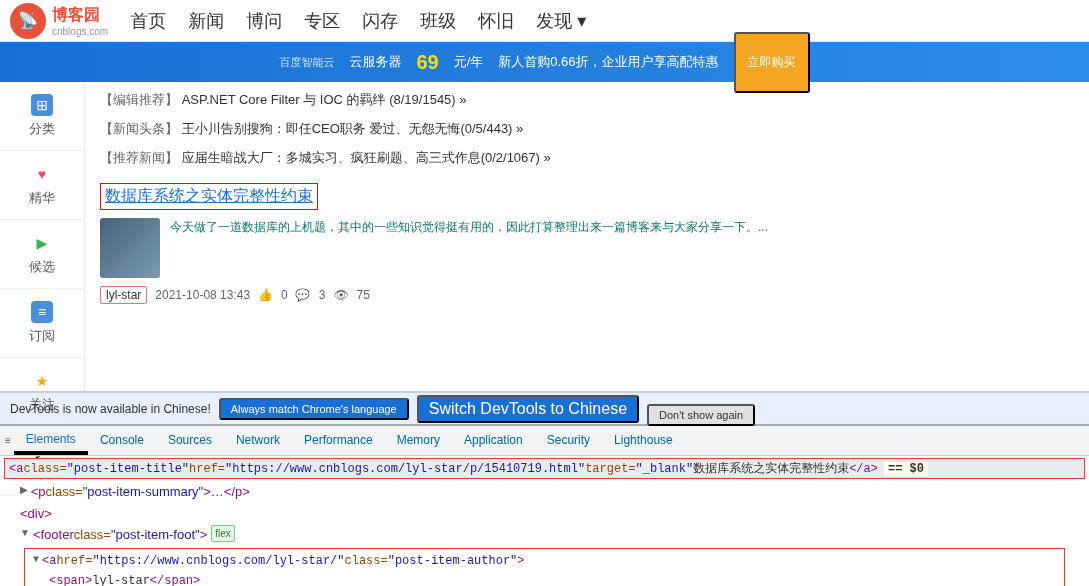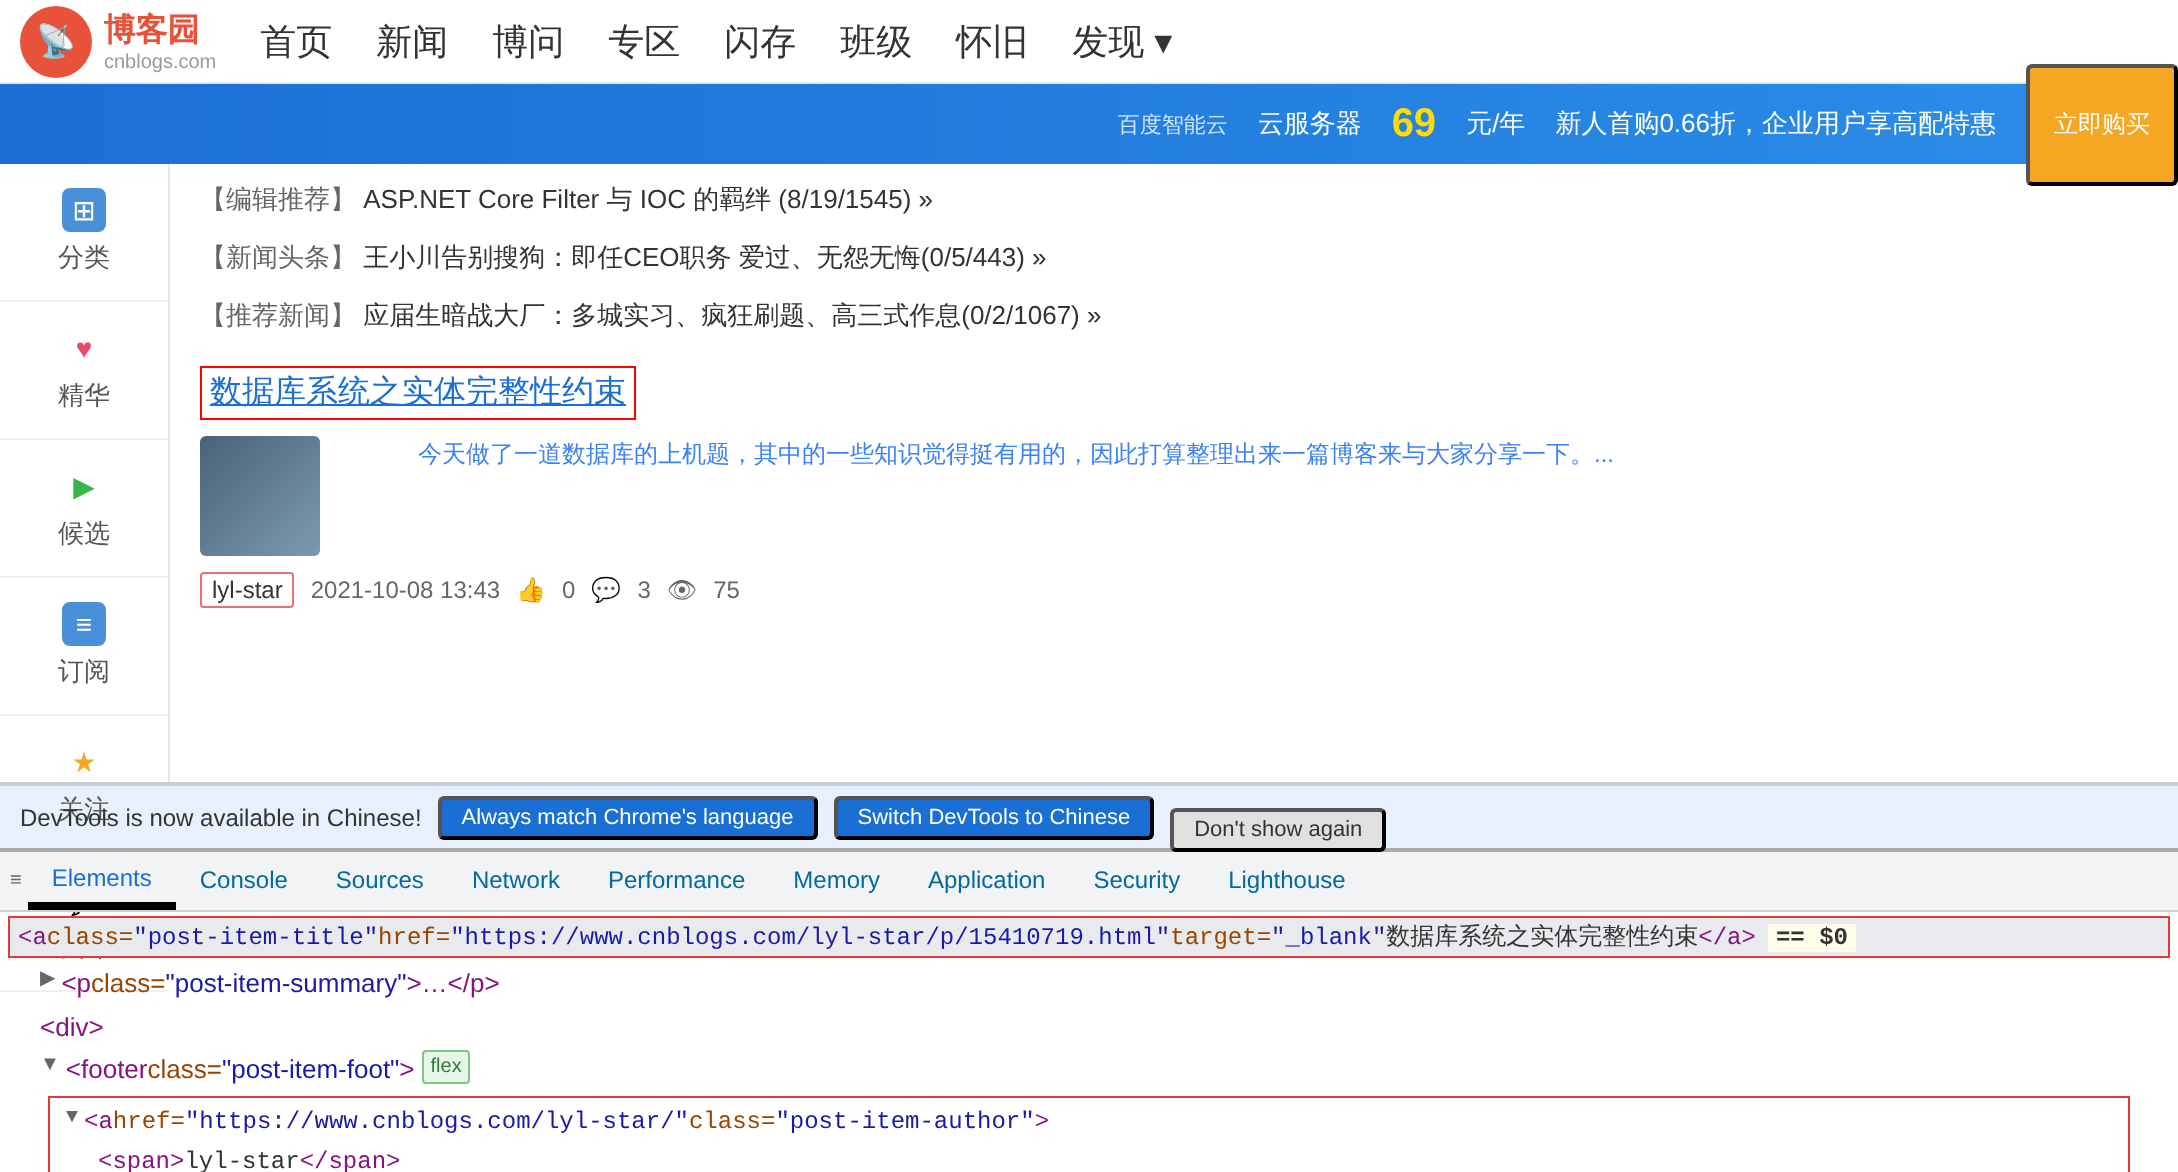--- a/index.html
+++ b/index.html
@@ -12,21 +12,21 @@
     .logo-area { display: flex; align-items: center; margin-right: 20px; }
     .logo-circle { width: 36px; height: 36px; background: #e8523a; border-radius: 50%; display: flex; align-items: center; justify-content: center; margin-right: 6px; }
     .logo-sub { font-size: 10px; color: #999; display: block; }
     .nav-links { display: flex; gap: 18px; flex: 1; }
     .nav-link { color: #333; text-decoration: none; font-size: 18px; cursor: pointer; padding: 4px 2px; }
     .nav-discover { display: flex; align-items: center; gap: 2px; }
 
     
     .ad-banner {
       background: linear-gradient(90deg, #1a6fd4 0%, #2c8de8 100%);
-      height: 40px; display: flex; align-items: center; justify-content: flex-end; gap: 15px; color: white; font-size: 13px;
+      height: 40px; display: flex; align-items: center; justify-content: center; gap: 15px; color: white; font-size: 13px;
     }
     .ad-price { font-size: 20px; font-weight: bold; color: #ffdd00; }
     .ad-btn { background: #f5a623; color: white; padding: 20px 12px; border-radius: 3px; font-size: 12px; cursor: pointer; }
 
     
     .main-area { display: flex; height: 310px; border-bottom: 1px solid #ccc; }
 
     
     .sidebar { width: 85px; border-right: 1px solid #e8e8e8; display: flex; flex-direction: column; }
     .sidebar-item { display: flex; flex-direction: column; align-items: center; padding: 12px 5px; cursor: pointer; font-size: 13px; color: #555; border-bottom: 1px solid #f0f0f0; }
@@ -39,31 +39,31 @@
 
     
     .content { flex: 1; padding: 8px 15px; overflow: hidden; }
     .post-item { margin-bottom: 8px; font-size: 13px; color: #333; line-height: 1.6; }
     .post-item a { color: #333; text-decoration: none; }
     .post-tag { color: #666; }
     .post-featured { margin-top: 15px; }
     .post-featured-title { font-size: 16px; color: #1a6fd4; text-decoration: underline; border: 1px solid red; display: inline-block; padding: 2px 4px; cursor: pointer; }
     .post-thumbnail { width: 60px; height: 60px; background: #8899aa; border-radius: 3px; flex-shrink: 0; display: flex; align-items: center; justify-content: center; overflow: hidden; }
     .thumb-face { width: 60px; height: 60px; background: linear-gradient(135deg, #556677, #8899aa); border-radius: 3px; }
-    .post-summary { font-size: 12px; color: #3b82f6; line-height: 1.5; flex: 1; margin-left: 39px; }
+    .post-summary { font-size: 12px; color: #0f766e; line-height: 1.5; flex: 1; }
     .post-author-line { display: flex; align-items: center; gap: 8px; margin-top: 8px; font-size: 12px; color: #666; }
     .author-name { border: 1px solid #e57373; padding: 1px 5px; color: #333; border-radius: 2px; }
 
     
     .devtools-notify {
       background: #e8f0fe; border-top: 1px solid #c5d0e6; height: 32px;
       display: flex; align-items: center; padding: 0 10px; font-size: 12px; color: #333; gap: 8px;
     }
     .notify-btn-blue { background: #1a6fd4; color: white; padding: 3px 10px; border-radius: 3px; font-size: 11px; cursor: pointer; }
-    .notify-btn-blue2 { background: #1a6fd4; color: white; padding: 3px 10px; border-radius: 3px; font-size: 11px; cursor: pointer; }
+    .notify-btn-blue2 { background: #1a6fd4; color: white; padding: 3px 10px; border-radius: 3px; font-size: 16px; cursor: pointer; }
     .notify-btn-grey { background: #e0e0e0; color: #333; padding: 3px 10px; border-radius: 3px; font-size: 11px; cursor: pointer; margin-top: 12px; }
 
     
     .devtools-tabs {
       display: flex; align-items: center; background: #f1f3f4; border-bottom: 1px solid #d0d0d0; height: 30px; padding: 0 5px;
     }
     .dt-tab { padding: 5px 12px; font-size: 12px; color: #0369a1; cursor: pointer; border-bottom: 2px solid transparent; }
     .dt-tab.active { color: #1a6fd4; border-bottom: 4px solid #000000; }
     .code-line { padding: 1px 8px; line-height: 1.5; display: flex; align-items: flex-start; }
     .indent1 { padding-left: 20px; }

